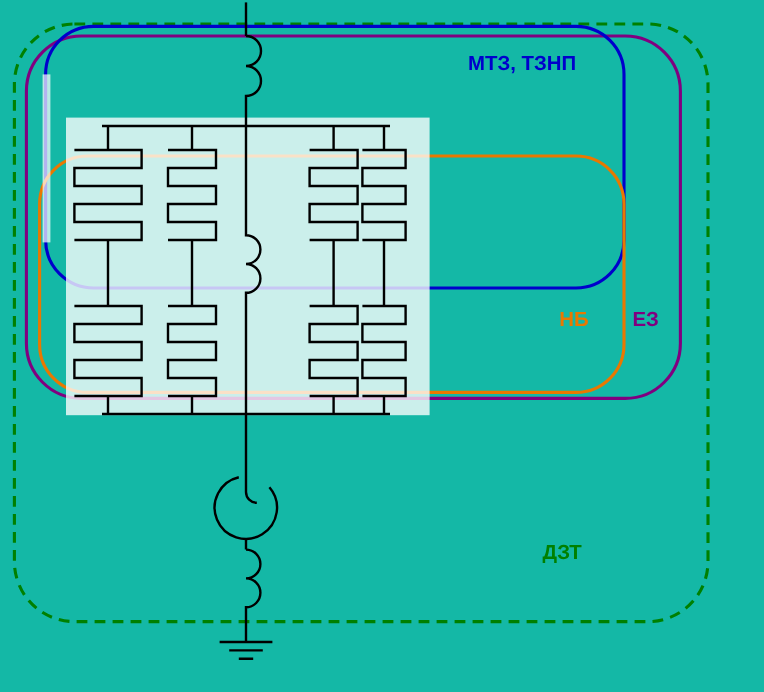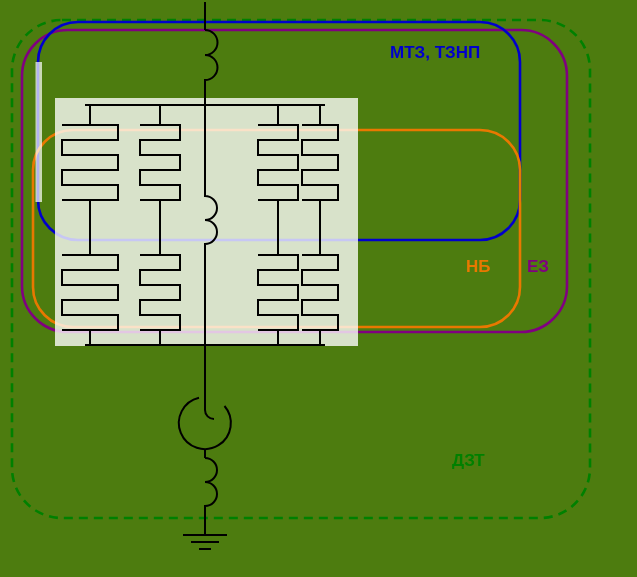--- a/index.html
+++ b/index.html
@@ -4,21 +4,21 @@
 <style>
   html, body {
     margin: 0;
     padding: 0;
     background: #ffffff;
   }
   .stage {
     position: relative;
     width: 637px;
     height: 577px;
-    background: #4d7c0f;
+    background: #14b8a6;
     overflow: hidden;
   }
   svg {
     display: block;
   }
   svg text.zone-label {
     font-family: "Liberation Sans", "DejaVu Sans", sans-serif;
     font-weight: bold;
     font-size: 17px;
   }

